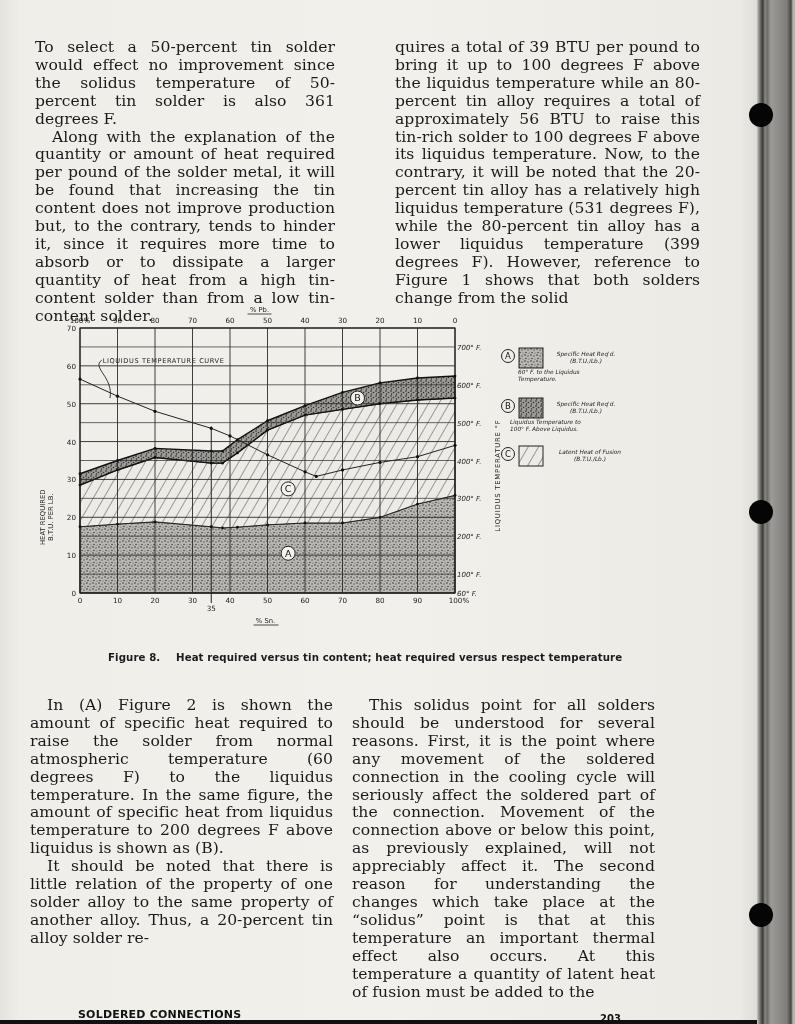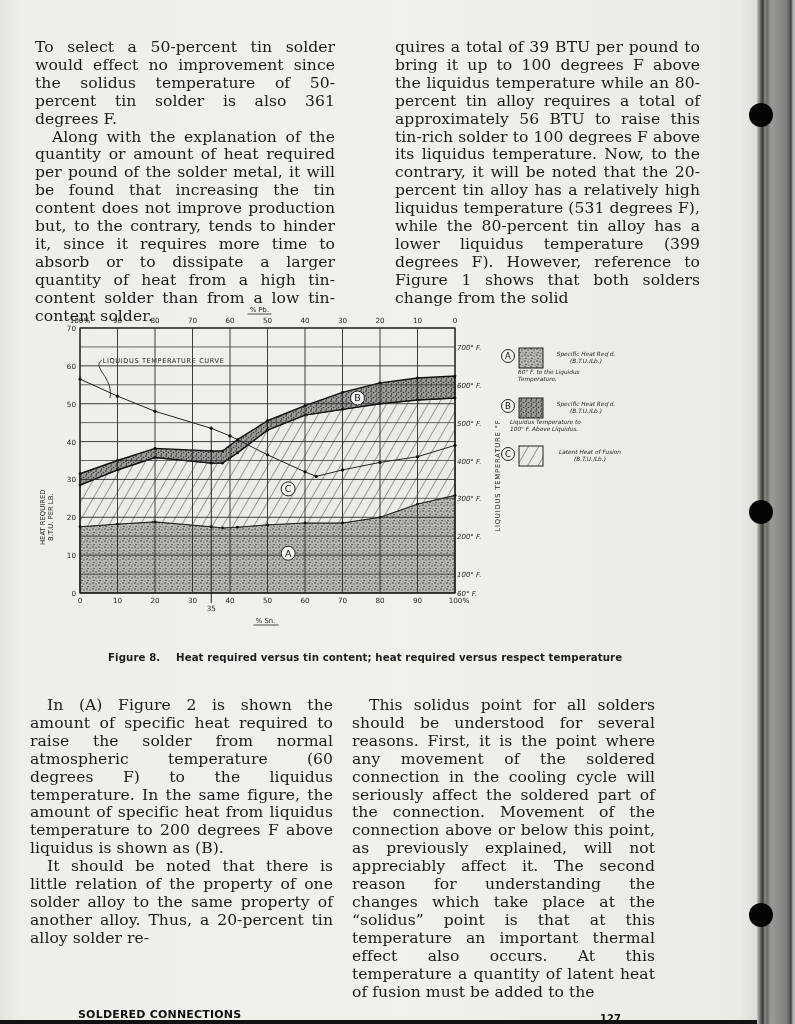--- a/index.html
+++ b/index.html
@@ -262,14 +262,14 @@
 
 <div class="col col-left-bot">
   <p class="ind">In (A) Figure 2 is shown the amount of specific heat required to raise the solder from normal atmospheric temperature (60 degrees F) to the liquidus temperature. In the same figure, the amount of specific heat from liquidus temperature to 200 degrees F above liquidus is shown as (B).</p>
   <p class="ind">It should be noted that there is little relation of the property of one solder alloy to the same property of another alloy. Thus, a 20-percent tin alloy solder re-</p>
 </div>
 <div class="col col-right-bot">
   <p class="ind">This solidus point for all solders should be understood for several reasons. First, it is the point where any movement of the soldered connection in the cooling cycle will seriously affect the soldered part of the connection. Movement of the connection above or below this point, as previously explained, will not appreciably affect it. The second reason for understanding the changes which take place at the “solidus” point is that at this temperature an important thermal effect also occurs. At this temperature a quantity of latent heat of fusion must be added to the</p>
 </div>
 
 <div class="footer-title">SOLDERED CONNECTIONS</div>
-<div class="page-number">127</div>
+<div class="page-number">203</div>
 <div class="footer-rule"></div>
 
 </body></html>

